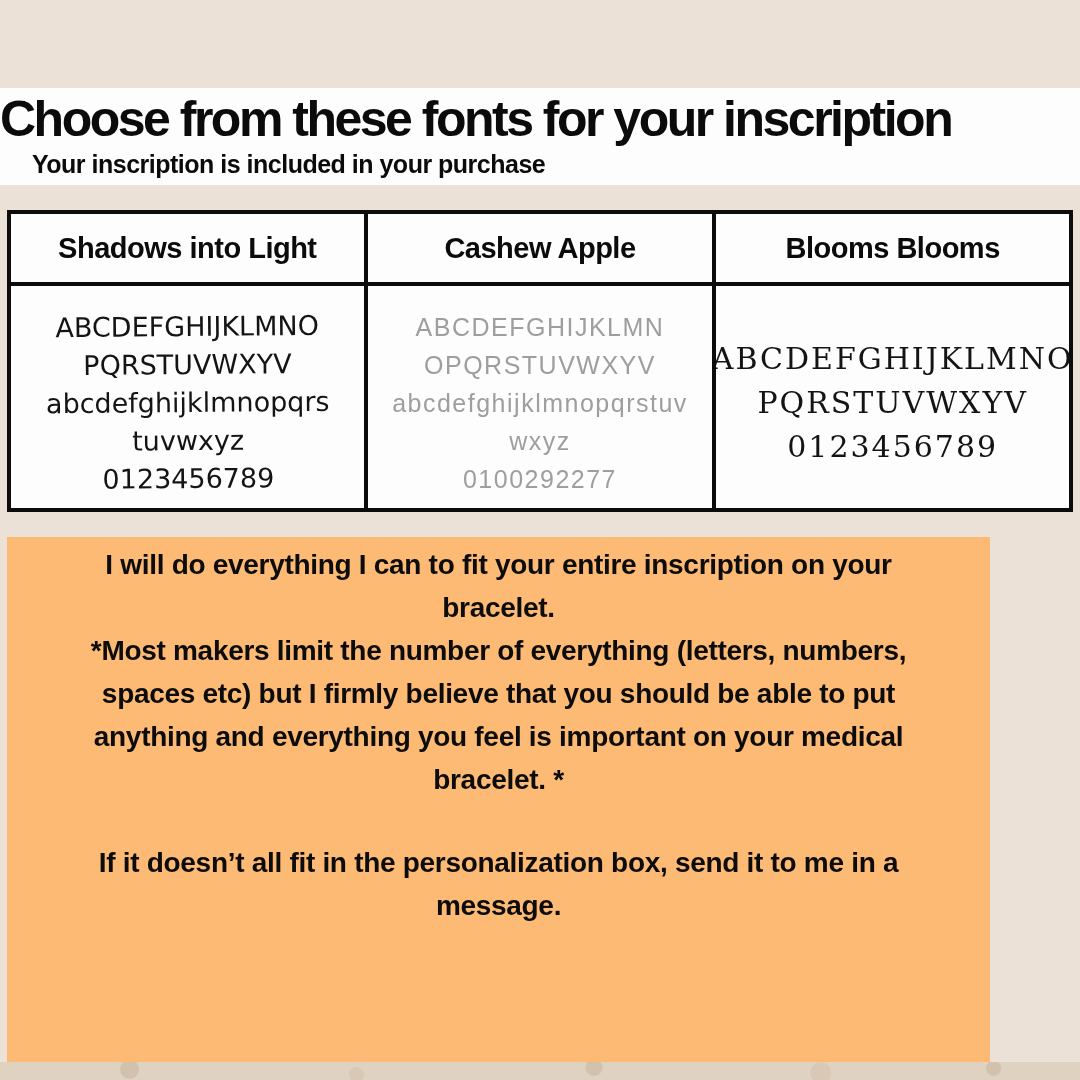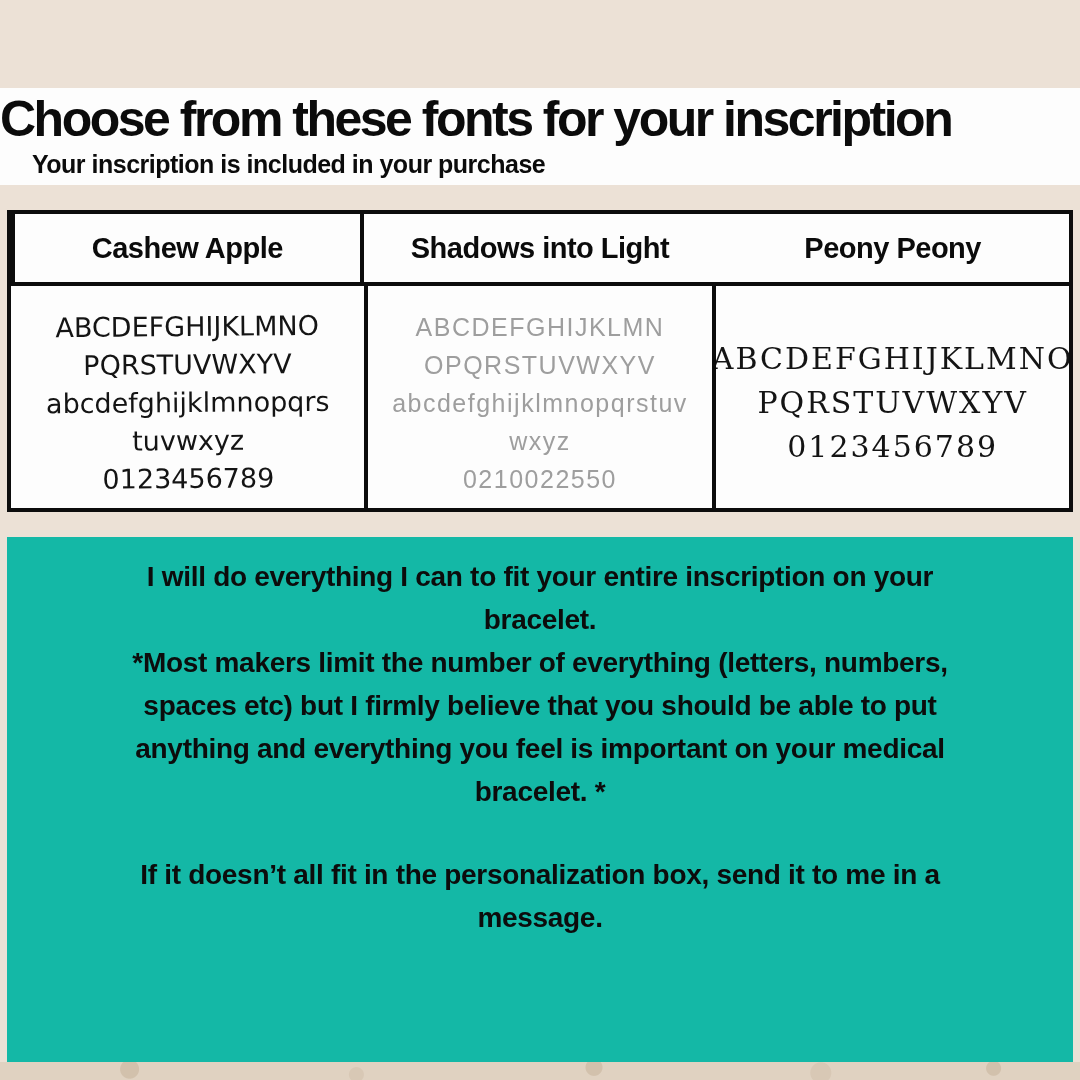--- a/index.html
+++ b/index.html
@@ -97,25 +97,25 @@
     line-height: 44px;
     letter-spacing: 2px;
     color: #141414;
   }
 
   
   .notice-box {
     position: absolute;
     top: 537px;
     left: 7px;
-    width: 1066px;
+    width: 983px;
     height: 525px;
     box-sizing: border-box;
-    background: #14b8a6;
-    padding: 18px 16px 0 16px;
+    background: #fdba74;
+    padding: 6px 16px 0 16px;
     text-align: center;
   }
   .notice-par {
     margin: 0;
     font-size: 28px;
     line-height: 43px;
     font-weight: 700;
     letter-spacing: -0.3px;
     color: #0c0c0c;
     white-space: pre-line;
@@ -140,43 +140,43 @@
 </style>
 </head>
 <body>
 
 <div class="title-band">
   <h1 class="page-title">Choose from these fonts for your inscription</h1>
   <div class="page-subtitle">Your inscription is included in your purchase</div>
 </div>
 
 <div class="font-table">
+  <div class="ft-cell row-head col-left">
+    <span class="font-col-name">Shadows into Light</span>
+  </div>
   <div class="ft-cell row-head col-mid">
     <span class="font-col-name">Cashew Apple</span>
   </div>
-  <div class="ft-cell row-head col-left">
-    <span class="font-col-name">Shadows into Light</span>
-  </div>
   <div class="ft-cell row-head col-right">
-    <span class="font-col-name">Peony Peony</span>
+    <span class="font-col-name">Blooms Blooms</span>
   </div>
 
   <div class="ft-cell row-body col-left">
     <div class="font-sample sample-shadows">ABCDEFGHIJKLMNO
 PQRSTUVWXYV
 abcdefghijklmnopqrs
 tuvwxyz
 0123456789</div>
   </div>
   <div class="ft-cell row-body col-mid">
     <div class="font-sample sample-cashew">ABCDEFGHIJKLMN
 OPQRSTUVWXYV
 abcdefghijklmnopqrstuv
 wxyz
-0210022550</div>
+0100292277</div>
   </div>
   <div class="ft-cell row-body col-right">
     <div class="font-sample sample-peony">ABCDEFGHIJKLMNO
 PQRSTUVWXYV
 0123456789</div>
   </div>
 </div>
 
 <div class="notice-box">
   <p class="notice-par">I will do everything I can to fit your entire inscription on your

